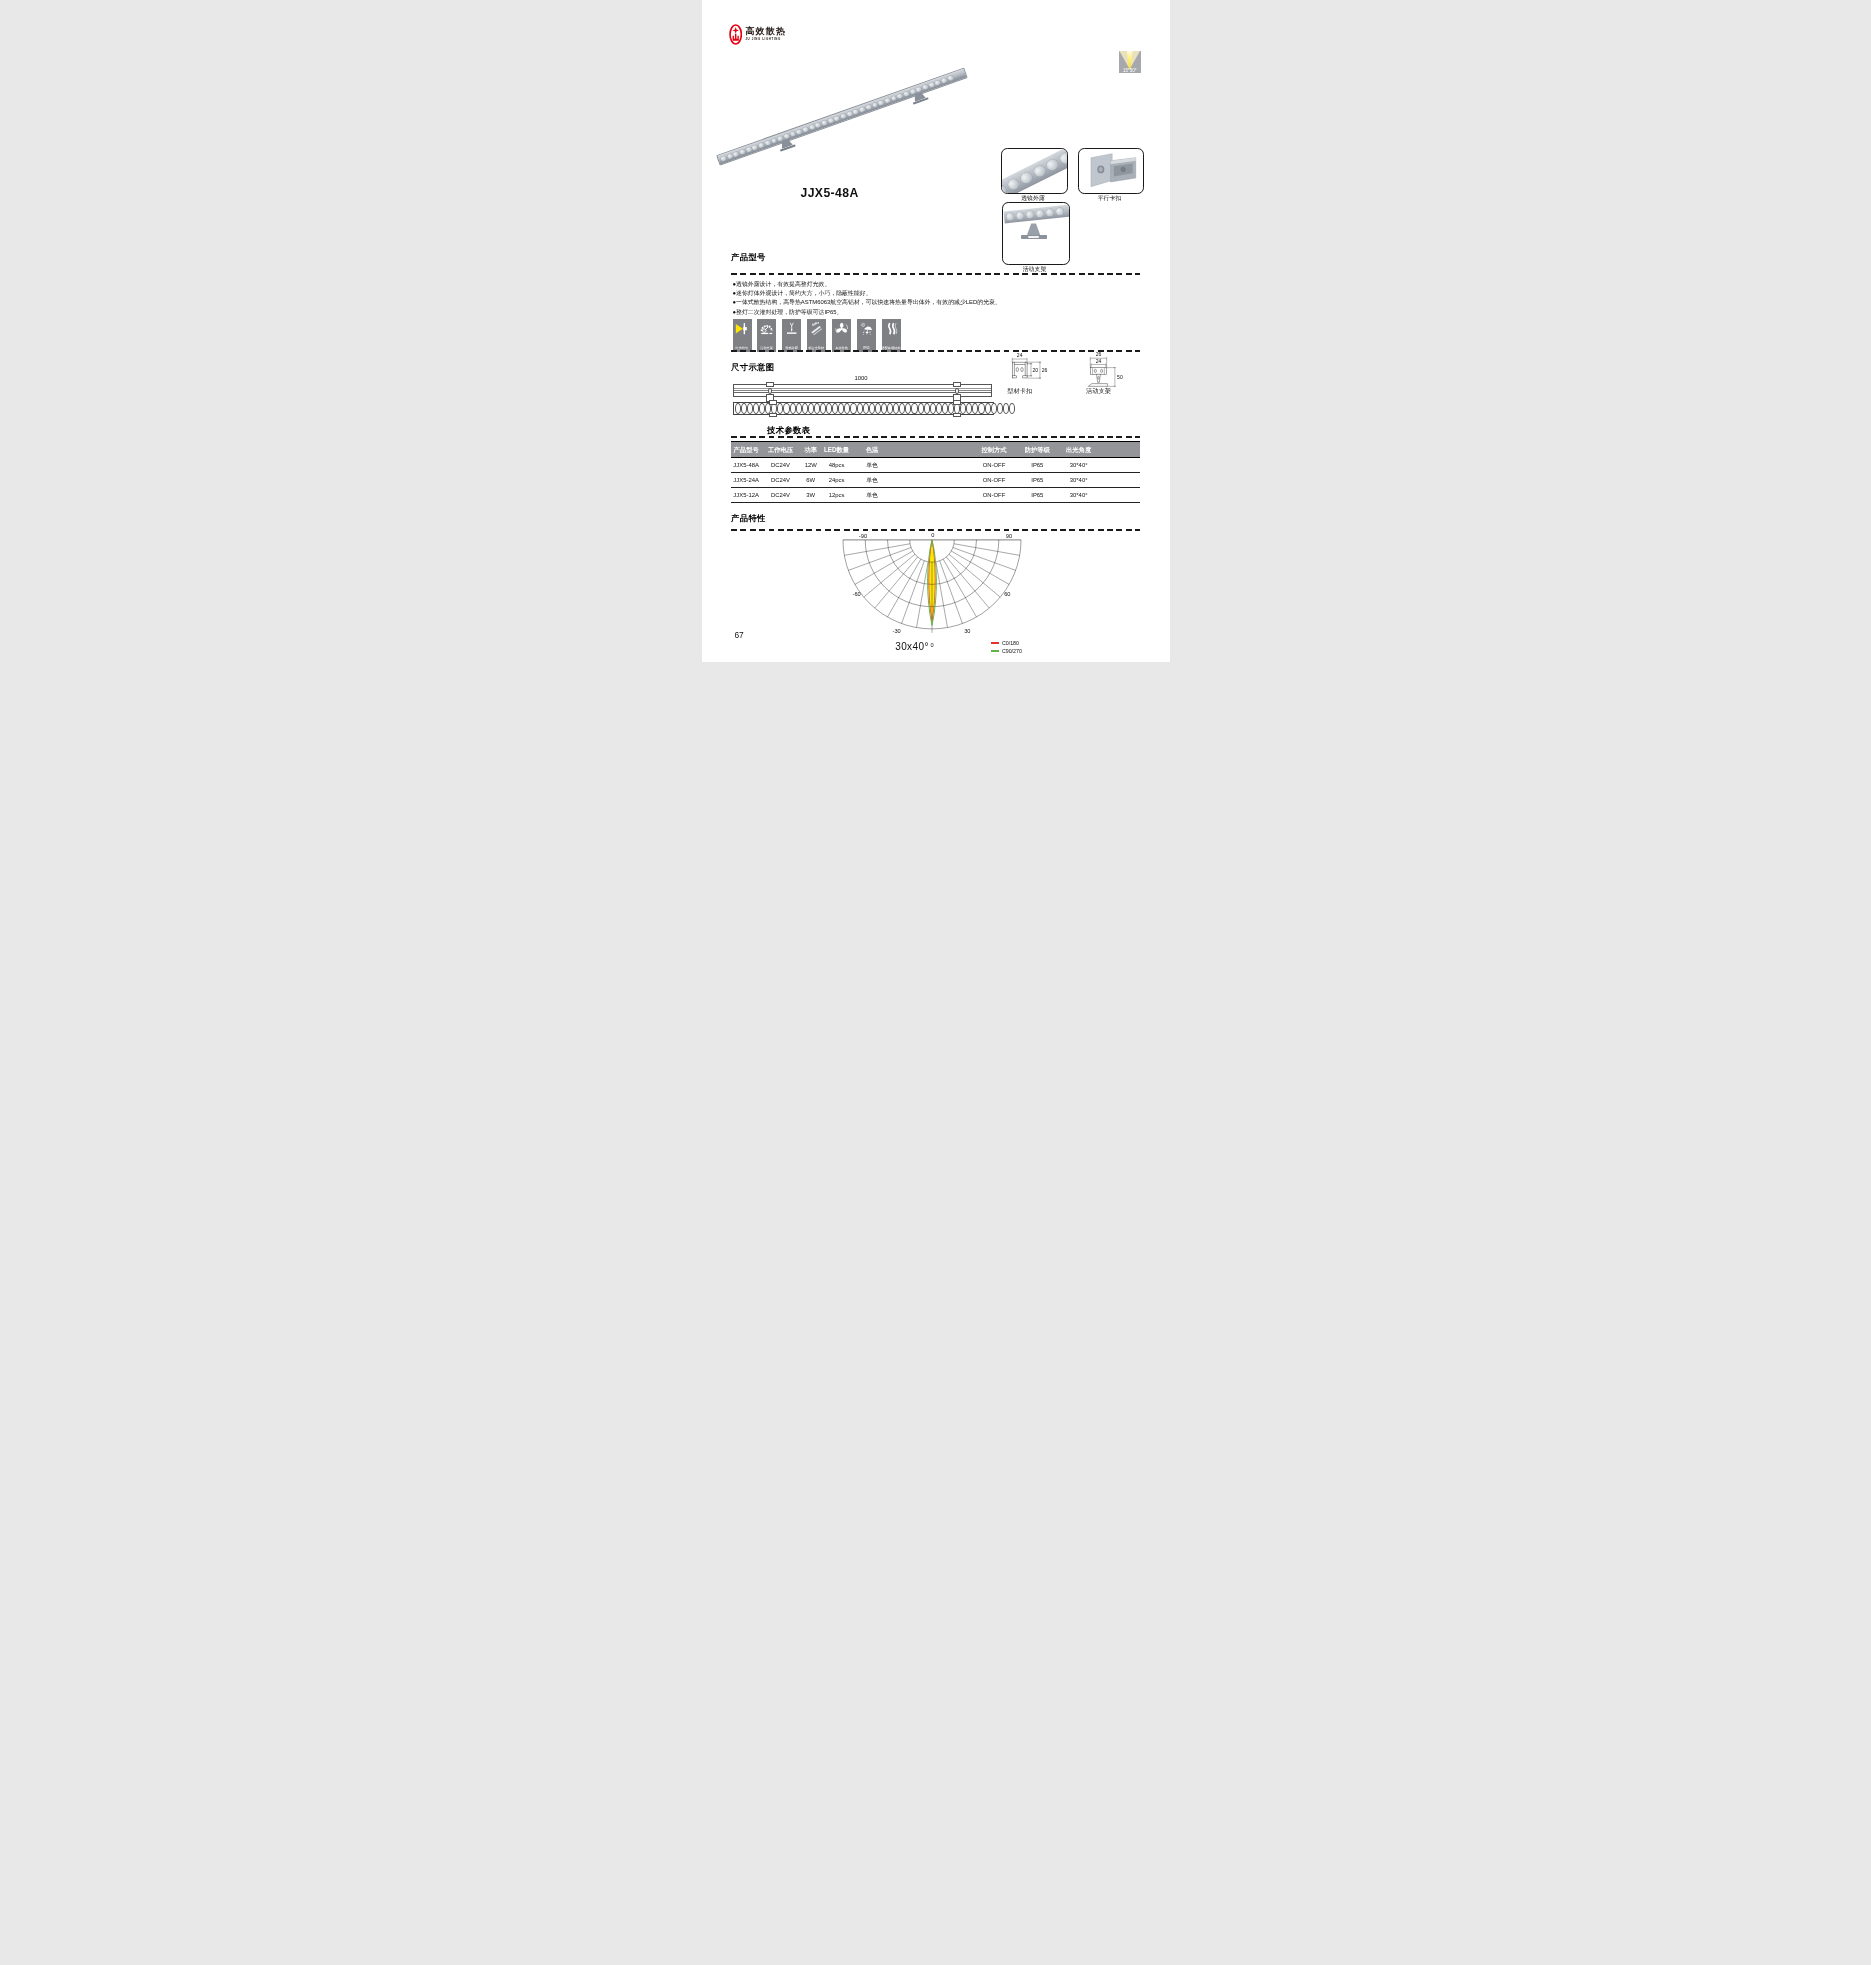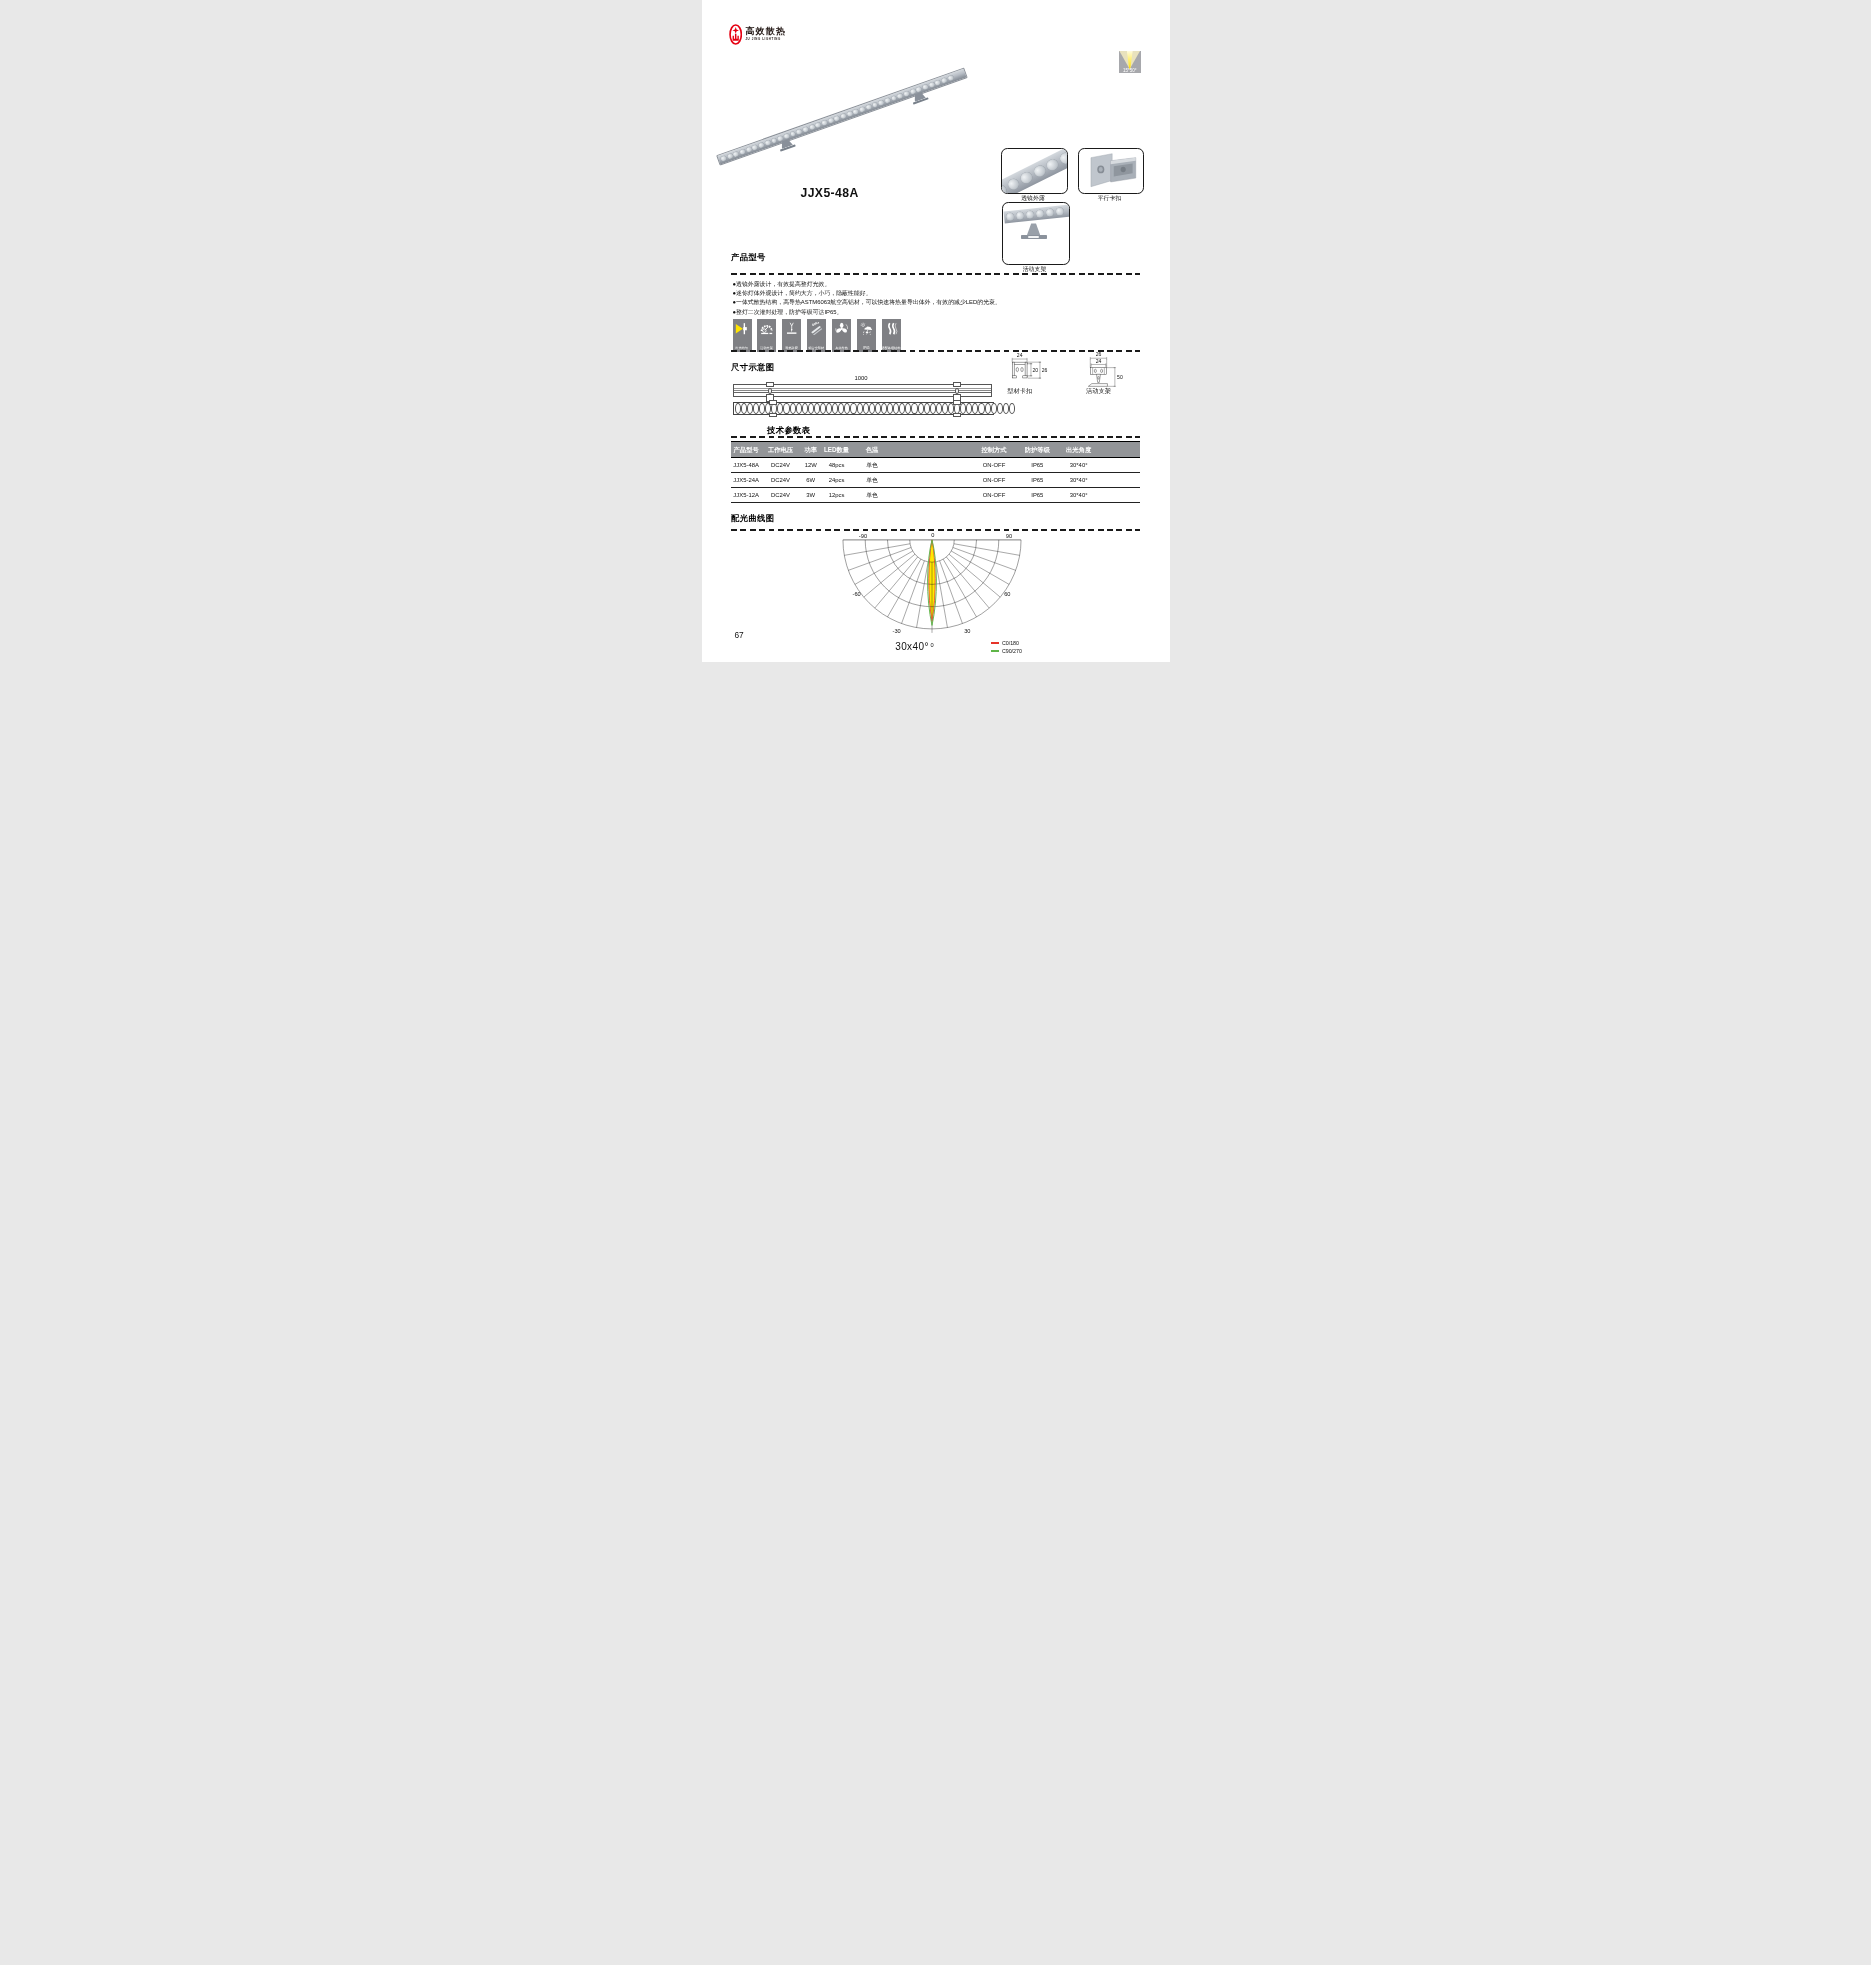--- a/index.html
+++ b/index.html
@@ -454,21 +454,21 @@
       <div class="tcell p2">DC24V</div>
       <div class="tcell p3">3W</div>
       <div class="tcell p4">12pcs</div>
       <div class="tcell p5">单色</div>
       <div class="tcell p6">ON-OFF</div>
       <div class="tcell p7">IP65</div>
       <div class="tcell p8">30*40°</div>
     </div>
   </div>
 
-  <div class="abs sec-title" style="top:513px;">配光曲线图</div>
+  <div class="abs sec-title" style="top:513px;">产品特性</div>
   <div class="abs dash" style="top:529px;"></div>
 
   <svg class="abs polar" width="204" height="119" viewBox="0 0 520 302">
     <path d="M260,22 C250,74 248,162 260,230 C272,162 270,74 260,22 Z" fill="#ffe800" stroke="none"></path>
     <g id="polar-grid">
         <path d="M203.25,22 A56.75,56.75 0 0 0 316.75,22" fill="none" stroke="#222" stroke-width="1.1"></path>
         <path d="M146.5,22 A113.5,113.5 0 0 0 373.5,22" fill="none" stroke="#222" stroke-width="1.1"></path>
         <path d="M89.75,22 A170.25,170.25 0 0 0 430.25,22" fill="none" stroke="#222" stroke-width="1.1"></path>
         <path d="M33,22 A227,227 0 0 0 487,22" fill="none" stroke="#222" stroke-width="1.1"></path>
         <path d="M204.1121600165572,31.8545340825983 L36.44864006622879,61.4181363303932" fill="none" stroke="#222" stroke-width="1"></path>

